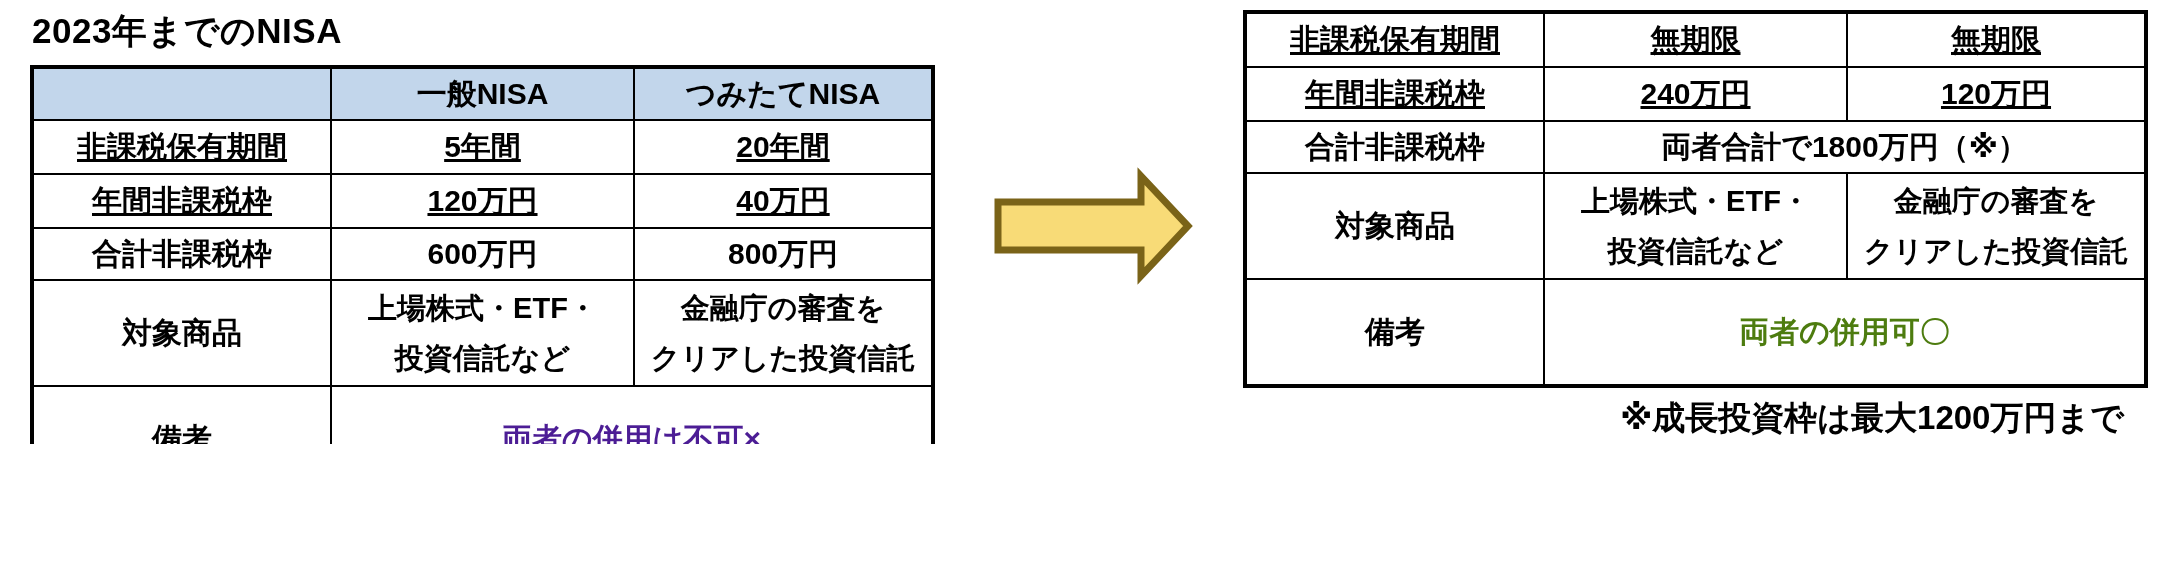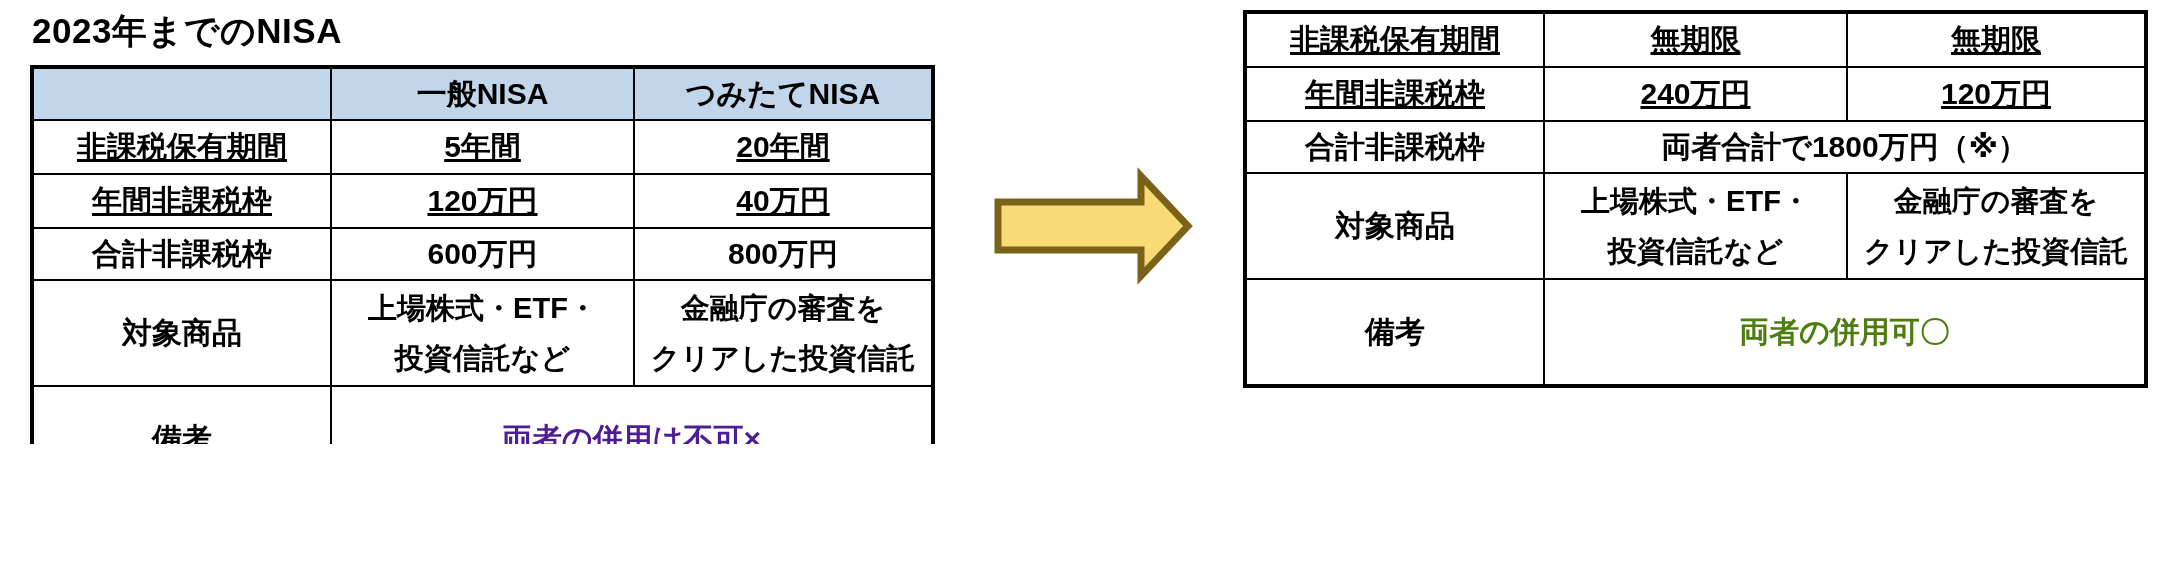--- a/index.html
+++ b/index.html
@@ -150,15 +150,16 @@
           <div class="line">金融庁の審査を</div>
           <div class="line">クリアした投資信託</div>
         </td>
       </tr>
       <tr class="r-tall">
         <td>備考</td>
         <td colspan="2" class="remark-pos">両者の併用可〇</td>
       </tr>
     </tbody>
       </table>
+    <div class="footnote">※成長投資枠は最大1200万円まで</div>
   </section>
 
 </div>
 
 </body></html>

